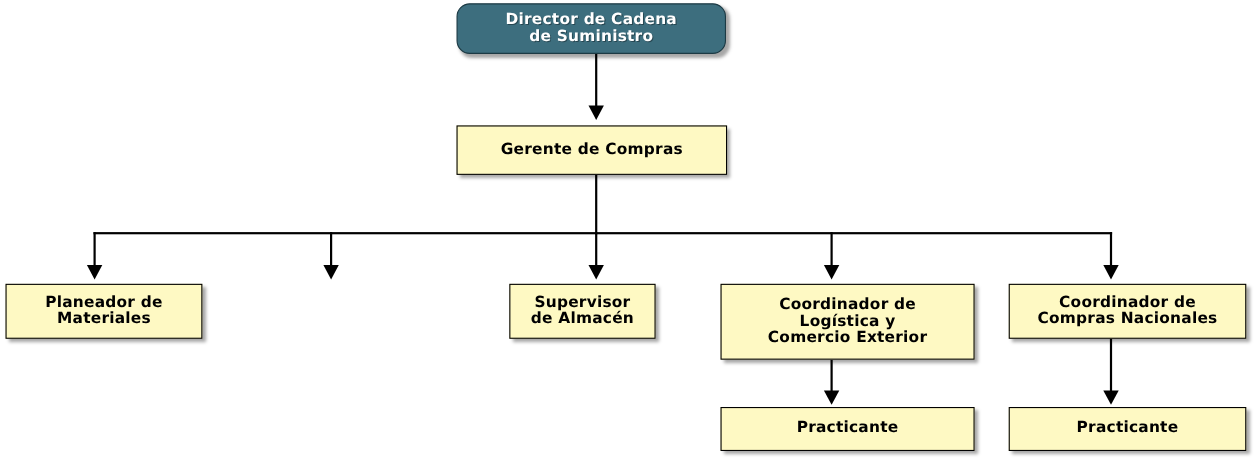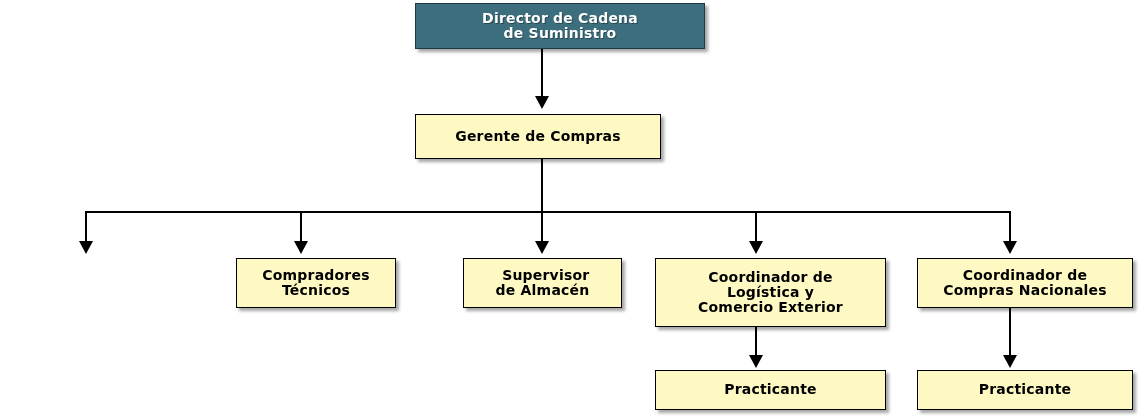--- a/index.html
+++ b/index.html
@@ -92,36 +92,36 @@
 
   <div class="vline" style="left:1009px; top:211px; height:32px;"></div>
   <div class="arrowhead" style="left:1003px; top:241px;"></div>
 
   <div class="vline" style="left:755px; top:327px; height:30px;"></div>
   <div class="arrowhead" style="left:749px; top:355px;"></div>
 
   <div class="vline" style="left:1009px; top:307px; height:50px;"></div>
   <div class="arrowhead" style="left:1003px; top:355px;"></div>
 
-  <div class="node root" style="left:415px; top:3px; width:290px; height:46px;">
+  <div class="node root" style="left:415px; top:3px; width:245px; height:46px;border-radius:12px;">
     <span class="label">Director de Cadena
 de Suministro</span>
   </div>
 
   <div class="node" style="left:415px; top:114px; width:246px; height:45px;">
     <span class="label">Gerente de Compras</span>
   </div>
 
-
-  <div class="node" style="left:236px; top:258px; width:160px; height:50px;">
-    <span class="label">Compradores
-Técnicos</span>
+  <div class="node" style="left:5px; top:258px; width:179px; height:50px;">
+    <span class="label">Planeador de
+Materiales</span>
   </div>
 
-  <div class="node" style="left:463px; top:258px; width:159px; height:50px;text-align:right;">
+
+  <div class="node" style="left:463px; top:258px; width:133px; height:50px;">
     <span class="label">Supervisor
 de Almacén</span>
   </div>
 
   <div class="node" style="left:655px; top:258px; width:231px; height:69px;">
     <span class="label">Coordinador de
 Logística y
 Comercio Exterior</span>
   </div>
 

